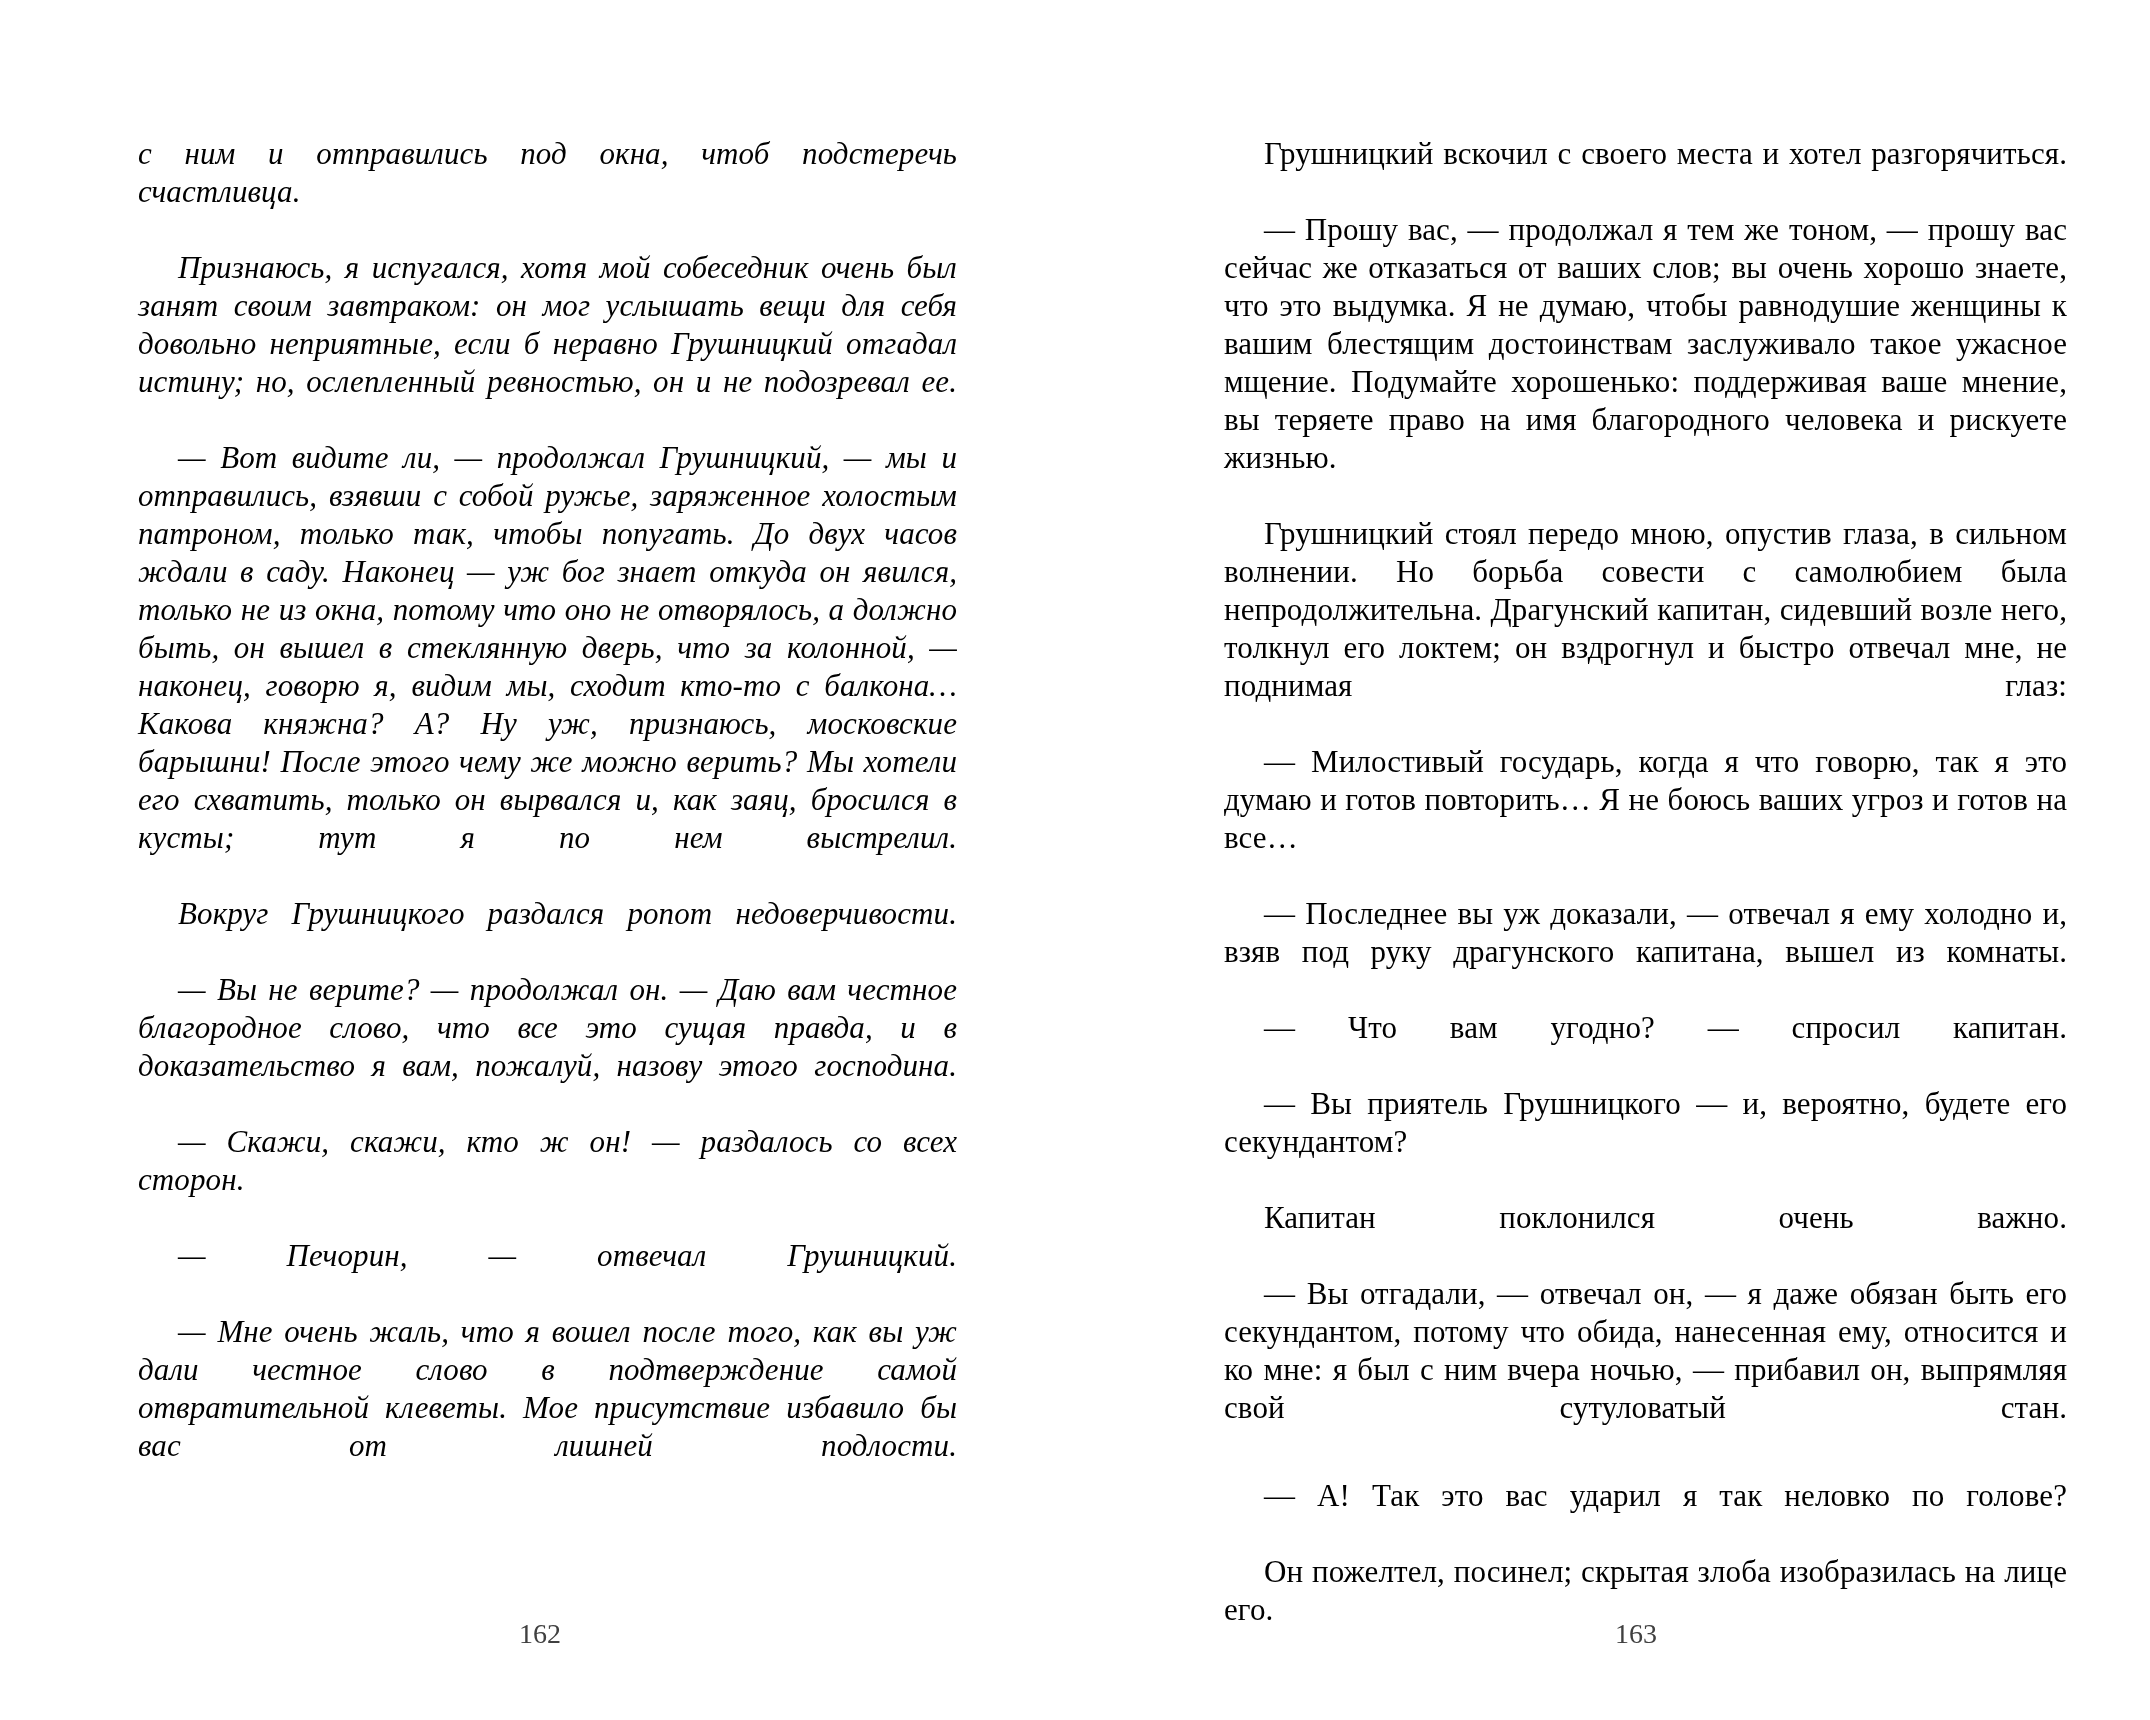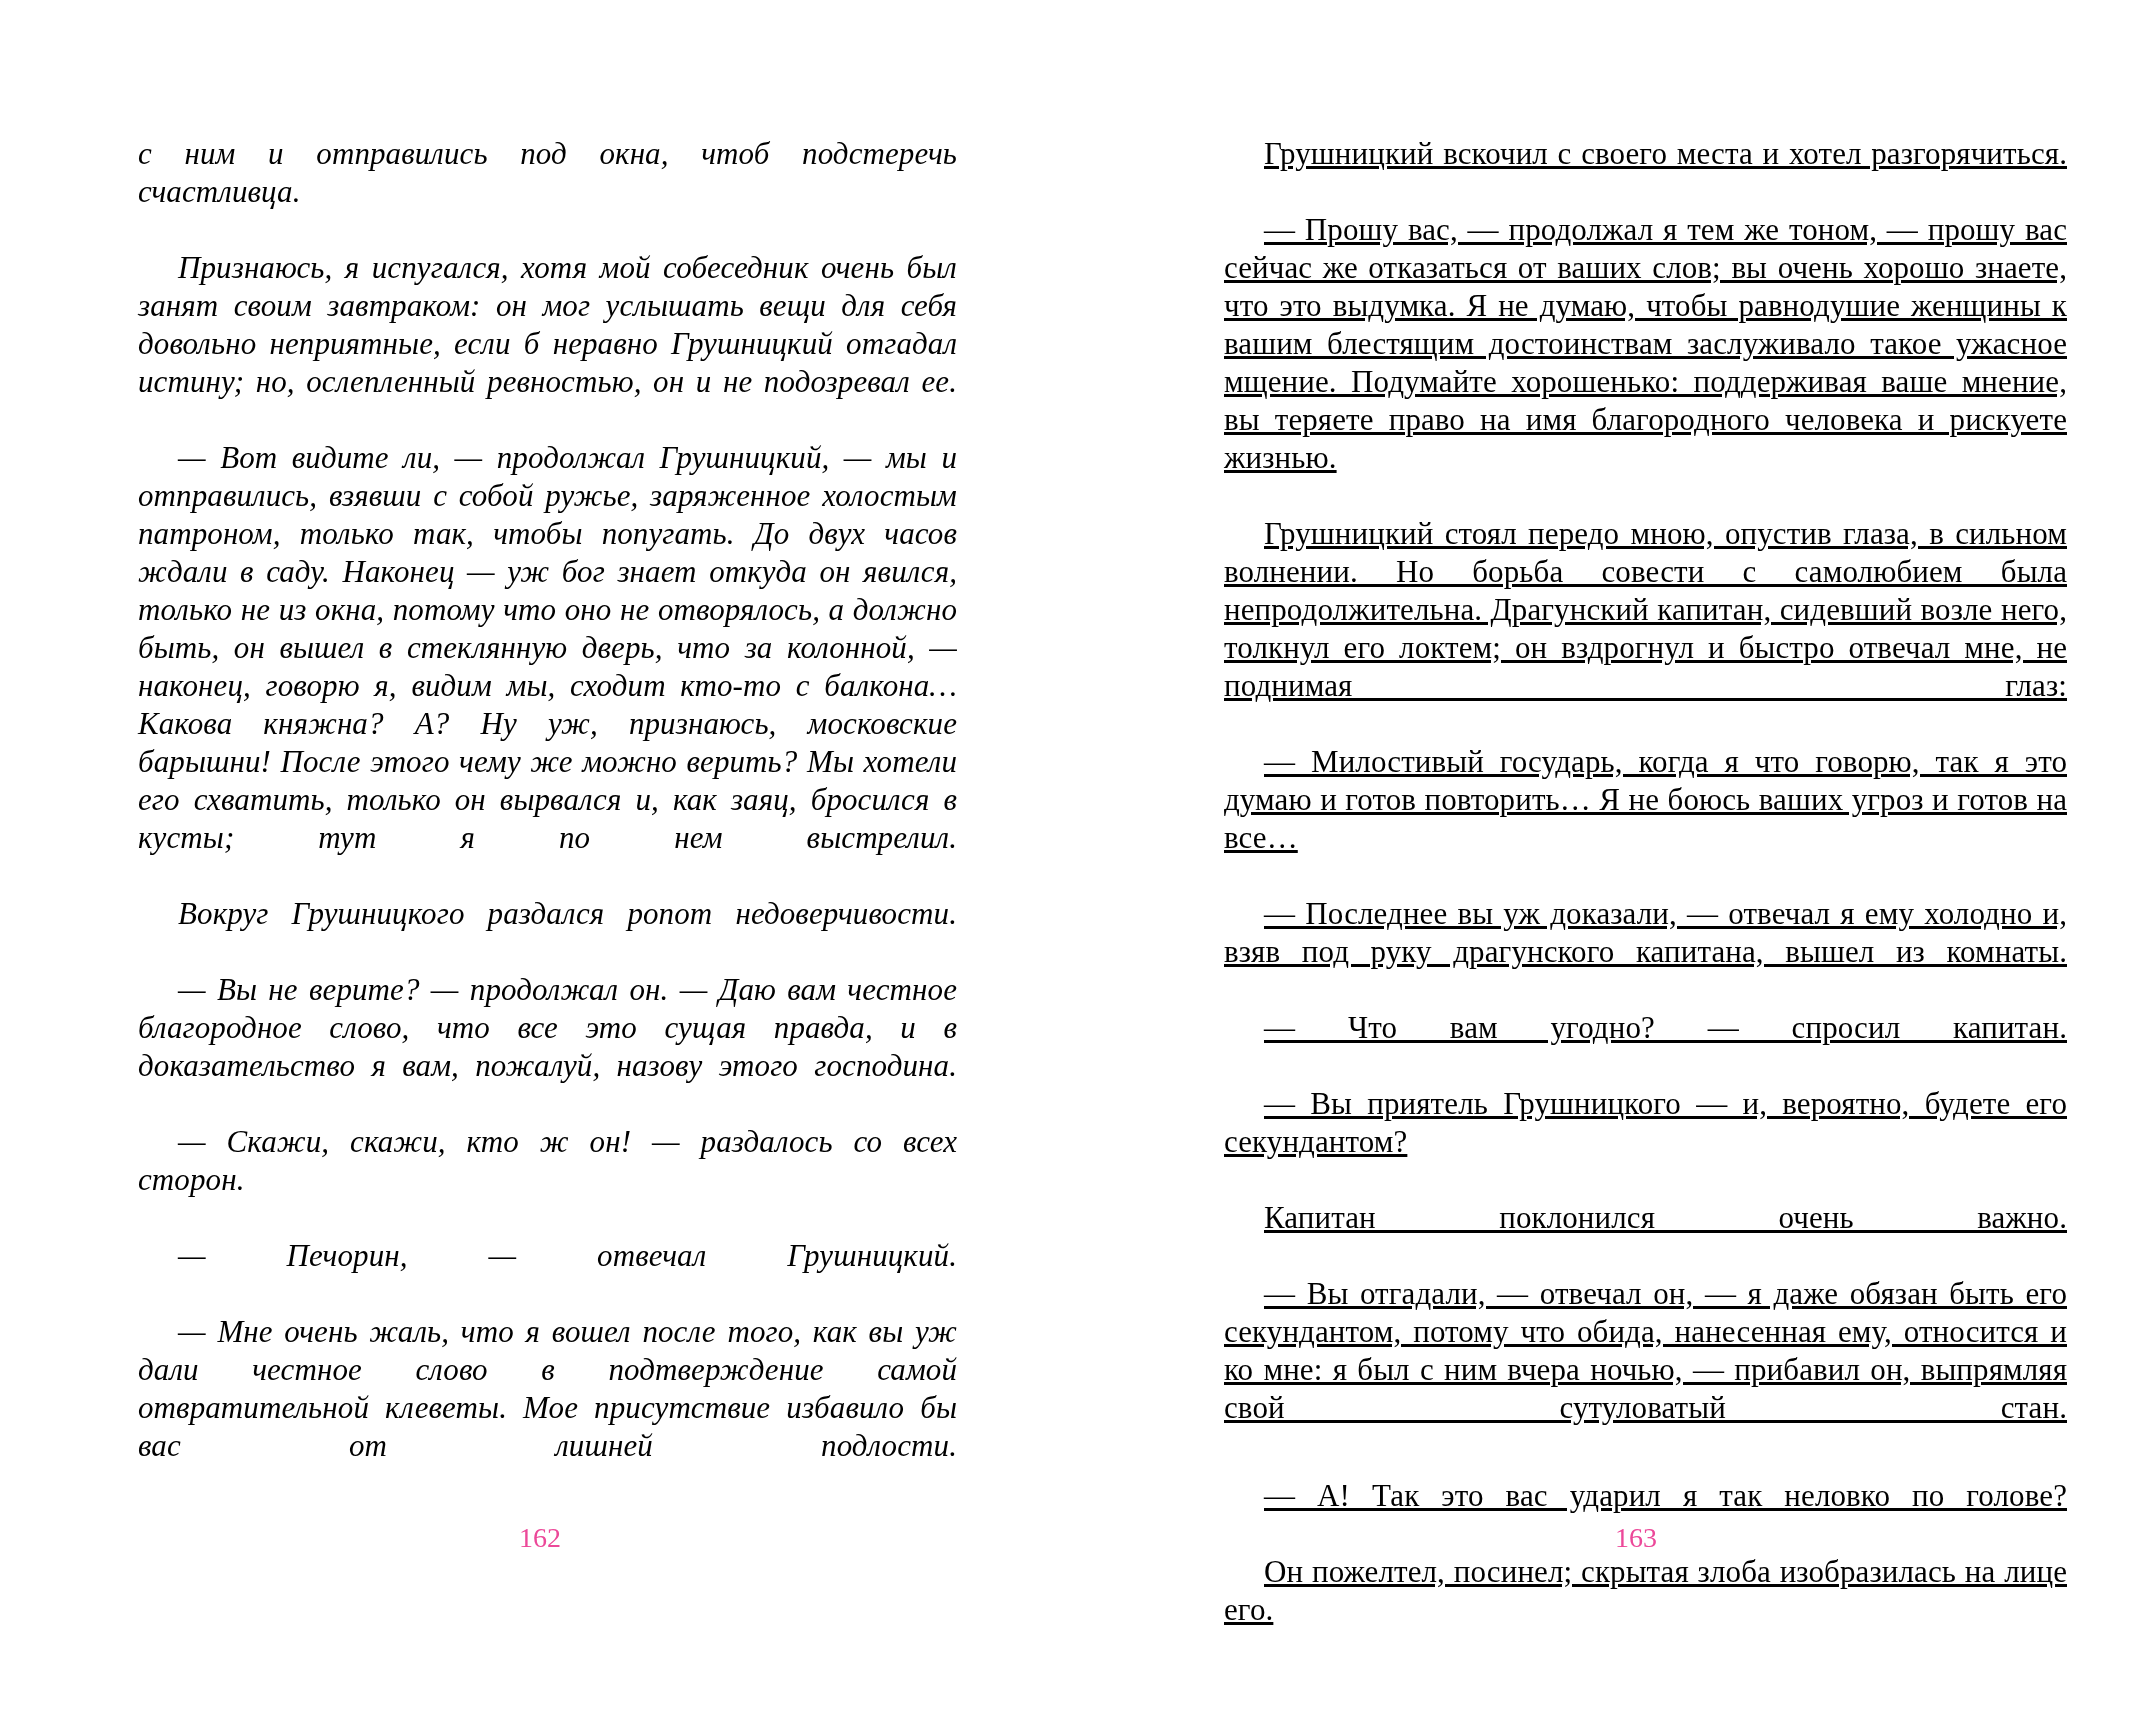--- a/index.html
+++ b/index.html
@@ -20,21 +20,21 @@
     -webkit-font-smoothing: antialiased;
   }
 
   
   .page {
     position: absolute;
     top: 135px;
     width: 819px;
   }
   .page--verso { left: 138px; font-style: italic; }
-  .page--recto { left: 1224px; width: 843px; text-decoration: underline; }
+  .page--recto { left: 1224px; width: 843px; }
 
   .textblock {
     font-size: 31px;
     line-height: 38px;
     text-align: justify;
     text-justify: inter-word;
     hyphens: none;
     letter-spacing: 0.1px;
     word-spacing: 0.4px;
   }
@@ -56,22 +56,22 @@
     display: inline-block;
     width: 100%;
   }
 
   
   .folio {
     position: absolute;
     font-family: "Liberation Serif", "DejaVu Serif", serif;
     font-size: 28px;
     line-height: 1;
-    color: #ec4899;
-    top: 1524px;
+    color: #404040;
+    top: 1620px;
   }
   .folio--verso { left: 519px; }
   .folio--recto { left: 1615px; }
 </style>
 </head>
 <body>
 
 <div class="spread">
 
   <div class="page page--verso">

